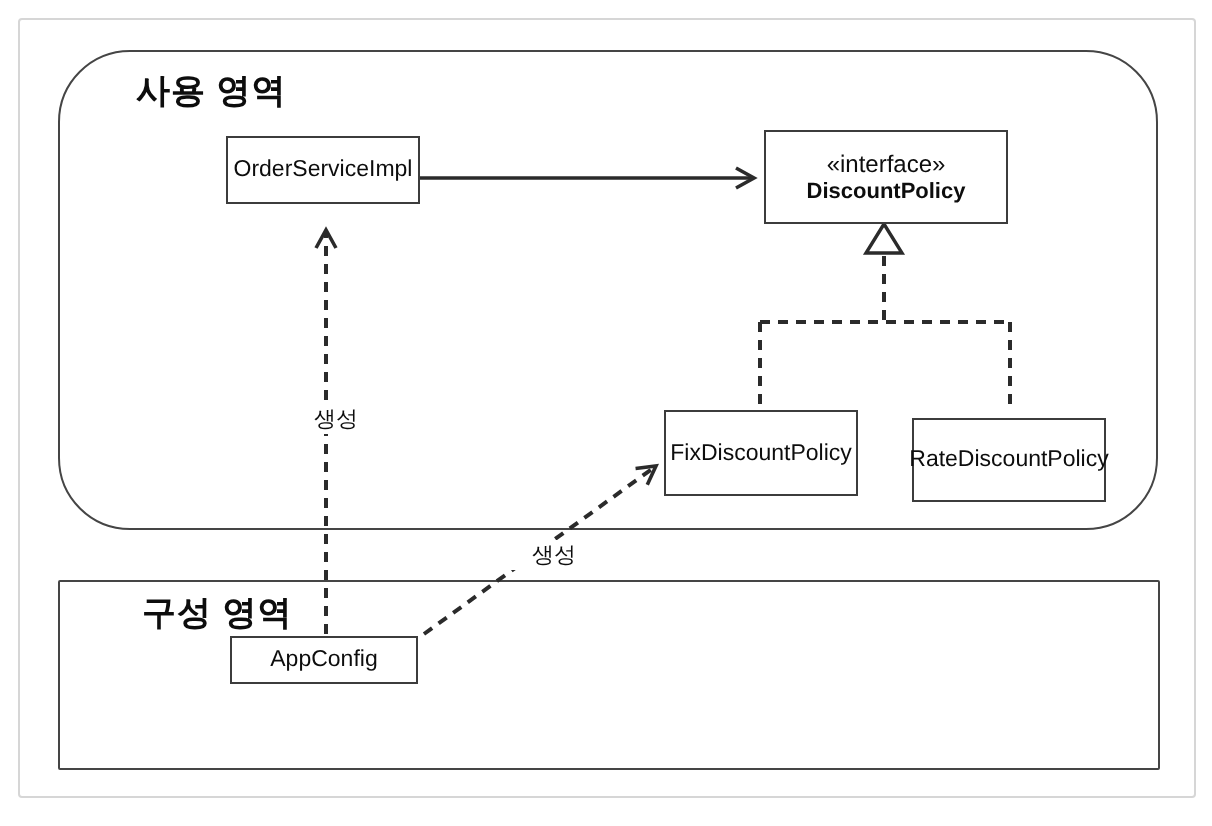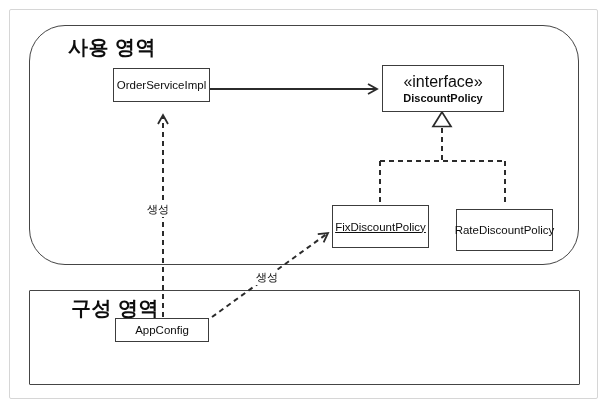--- a/index.html
+++ b/index.html
@@ -33,21 +33,21 @@
     border-radius: 36px;
   }
   .region.config {
     left: 29px; top: 290px;
     width: 549px; height: 93px;
     border-radius: 1px;
   }
   .region-label {
     position: absolute;
     font-weight: bold;
-    font-size: 20px;
+    font-size: 17px;
     color: #0d0d0d;
     letter-spacing: 0.5px;
     white-space: nowrap;
   }
   .usage .region-label { left: 38px; top: 8px; }
   .config .region-label { left: 41px; top: 4px; }
 
   svg.edges {
     position: absolute;
     left: 0; top: 0;
@@ -60,36 +60,36 @@
     border: 1.5px solid #3c3c3c;
     display: flex;
     flex-direction: column;
     align-items: center;
     justify-content: center;
     text-align: center;
     color: #0d0d0d;
     box-sizing: border-box;
   }
   .node .name { font-size: 11.5px; }
-  .node .stereotype { font-size: 16px; font-weight: normal; }
+  .node .stereotype { font-size: 12px; font-weight: normal; }
   .node .iface-name { font-size: 11px; font-weight: bold; margin-top: 1px; }
 
   #node-order   { left: 113px; top: 68px;  width: 97px;  height: 34px; }
   #node-policy  { left: 382px; top: 65px;  width: 122px; height: 47px; }
-  #node-fix     { left: 332px; top: 205px; width: 97px;  height: 43px; text-decoration: underline; }
+  #node-fix     { left: 332px; top: 205px; width: 97px;  height: 43px; }
   #node-rate    { left: 456px; top: 209px; width: 97px;  height: 42px; }
   #node-appcfg  { left: 115px; top: 318px; width: 94px;  height: 24px; }
 
   .edge-label {
     position: absolute;
     font-size: 11px;
     color: #0d0d0d;
     background: #ffffff;
     padding: 0 2px;
-    text-align: left;
+    text-align: right;
     white-space: nowrap;
   }
   #create-label-1 { left: 145px; top: 202px; width: 32px; }
   #create-label-2 { left: 254px; top: 270px; width: 32px; }
 </style>
 </head>
 <body>
 
 <div class="canvas">
 

